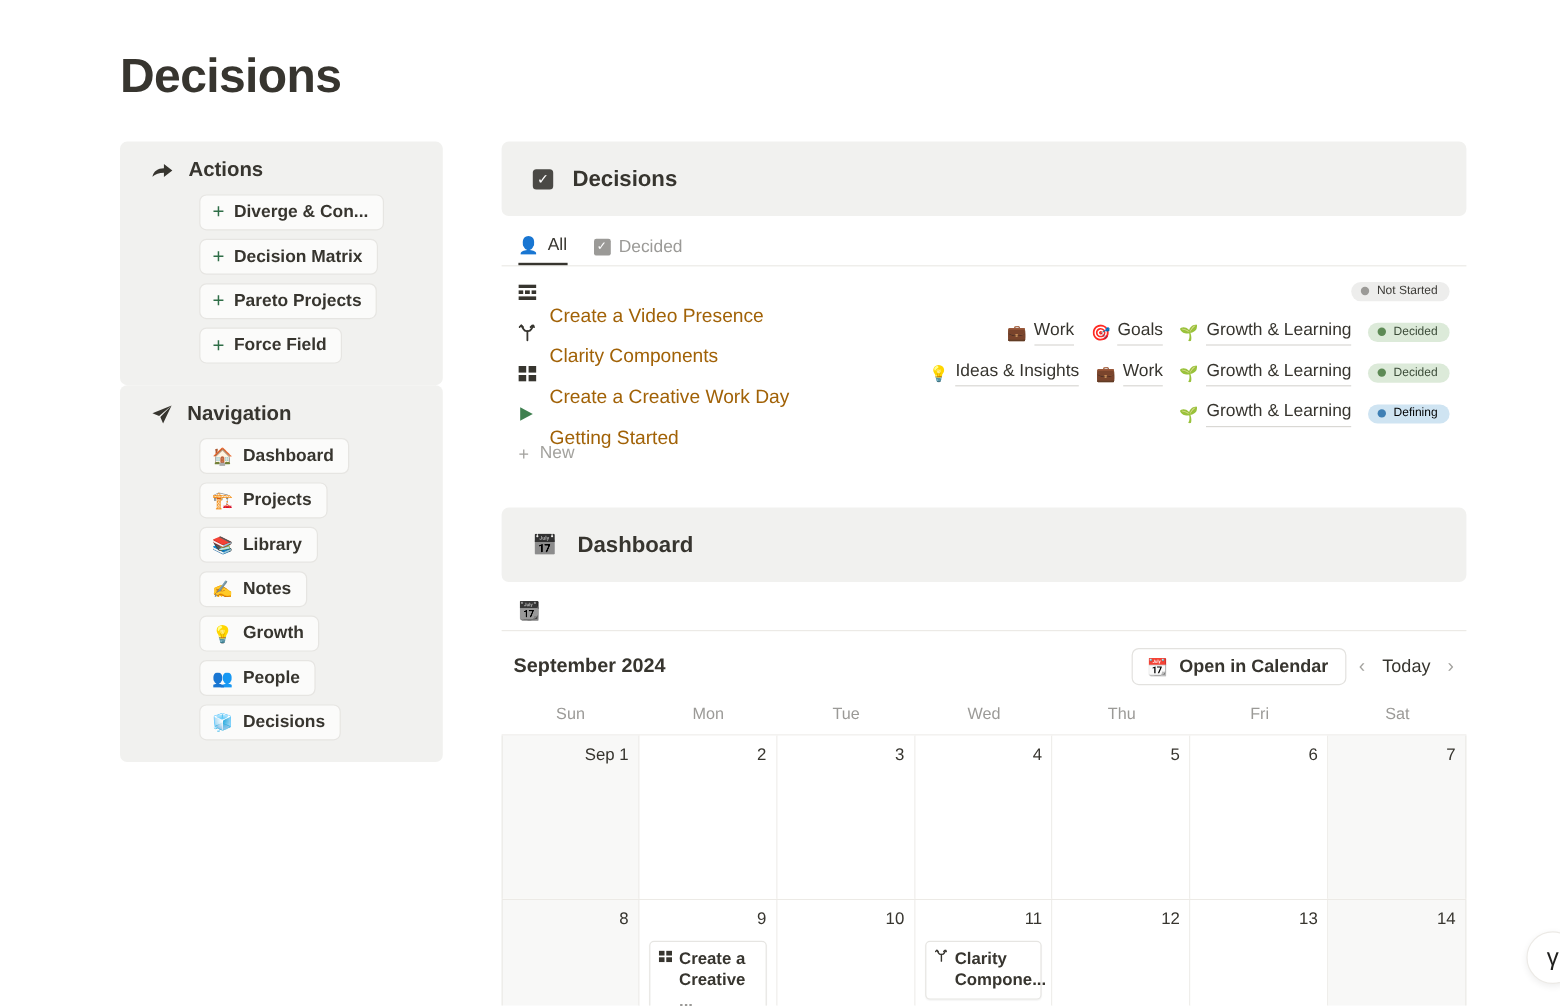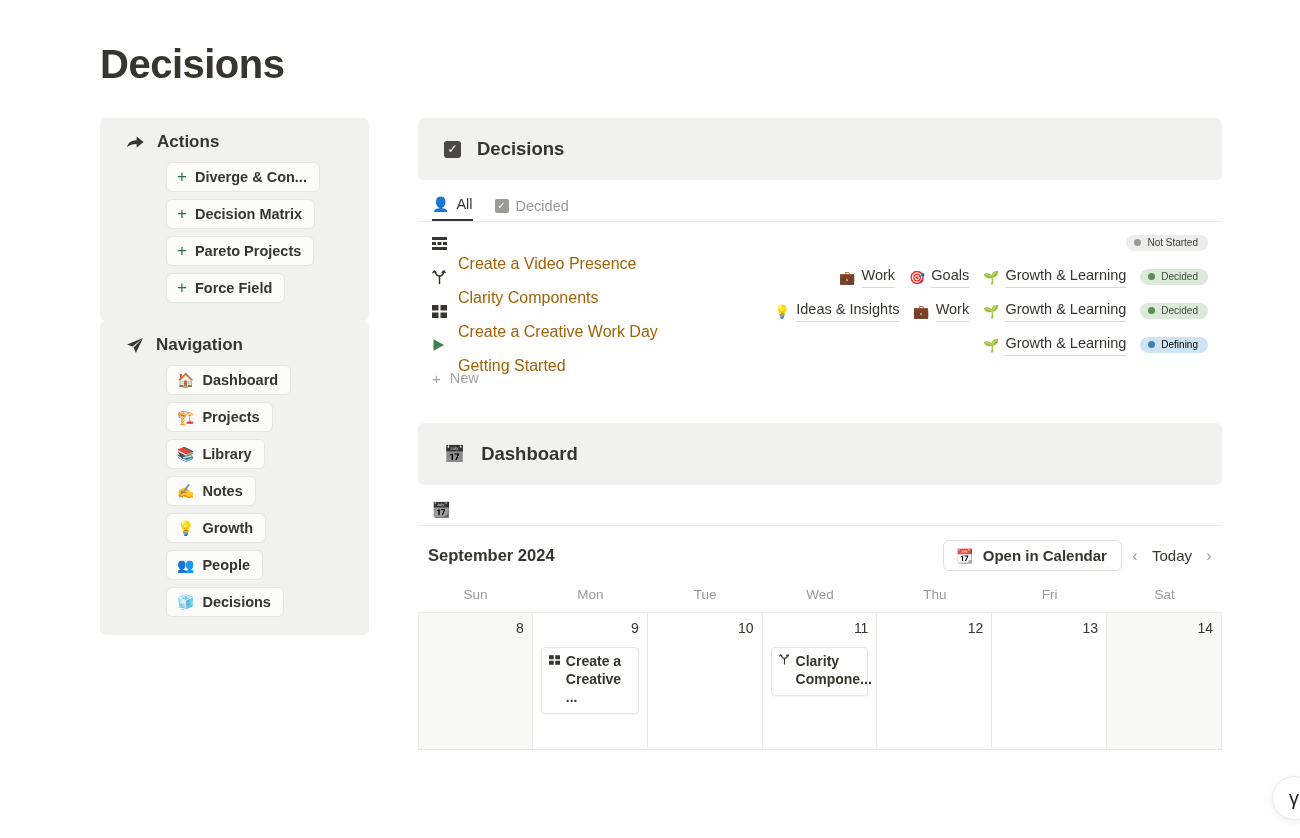--- a/index.html
+++ b/index.html
@@ -434,20 +434,43 @@
         <div class="weekday">Mon</div>
         <div class="weekday">Tue</div>
         <div class="weekday">Wed</div>
         <div class="weekday">Thu</div>
         <div class="weekday">Fri</div>
         <div class="weekday">Sat</div>
       </div>
 
       <div class="cal-grid">
 
+        <div class="cal-week">
+          <div class="cal-cell weekend">
+            <div class="cal-daynum">Sep 1</div>
+          </div>
+          <div class="cal-cell">
+            <div class="cal-daynum">2</div>
+          </div>
+          <div class="cal-cell">
+            <div class="cal-daynum">3</div>
+          </div>
+          <div class="cal-cell">
+            <div class="cal-daynum">4</div>
+          </div>
+          <div class="cal-cell">
+            <div class="cal-daynum">5</div>
+          </div>
+          <div class="cal-cell">
+            <div class="cal-daynum">6</div>
+          </div>
+          <div class="cal-cell weekend">
+            <div class="cal-daynum">7</div>
+          </div>
+        </div>
 
         <div class="cal-week">
           <div class="cal-cell weekend">
             <div class="cal-daynum">8</div>
           </div>
           <div class="cal-cell">
             <div class="cal-daynum">9</div>
             <div class="cal-events">
               <div class="cal-event">
                 <span class="ev-ico">

